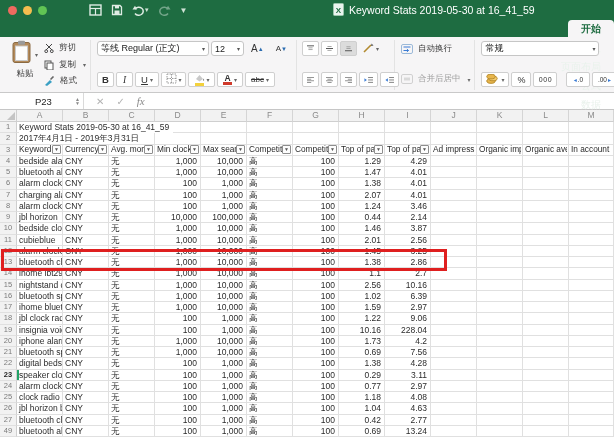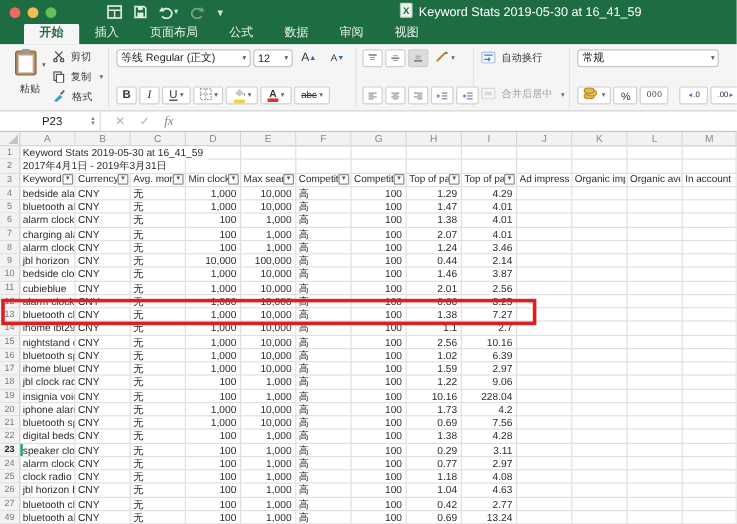--- a/index.html
+++ b/index.html
@@ -10,21 +10,21 @@
   .titlebar { height:20px; background:#1e6c41; display:flex; align-items:center; position:relative; }
   .lights { display:flex; gap:6px; margin-left:8px; }
   .light { width:9px; height:9px; border-radius:50%; }
   .light.red { background:#ee6a5f; } .light.yellow { background:#f5bd4f; } .light.green { background:#61c454; }
   .qa { display:flex; align-items:center; gap:9px; margin-left:42px; }
   .qa svg { display:block; }
   .qa .caret { color:#cfe3d6; font-size:7px; }
   .wintitle { position:absolute; left:333px; top:0; height:20px; display:flex; align-items:center; gap:5px; color:#fff; font-size:10.5px; white-space:nowrap; }
 
   
-  .tabrow { height:17px; background:#1e6c41; display:flex; align-items:flex-end; padding-left:20px; gap:0; }
+  .tabrow { height:17px; background:#1e6c41; display:flex; align-items:flex-end; padding-left:8px; gap:0;flex-direction:column; }
   .tab { color:#e9f2ec; font-size:10px; padding:2px 13px 3px 13px; white-space:nowrap; }
   .tab.active { background:#f6f5f6; color:#1e6c41; border-radius:4px 4px 0 0; font-weight:bold; }
 
   
   .ribbon { height:56px; background:#f6f5f6; border-bottom:1px solid #c9c9c9; display:flex; padding:3px 2px 2px 4px; }
   .rgroup { border-right:1px solid #e3e3e3; padding:0 4px; display:flex; }
   .rcol { display:flex; flex-direction:column; justify-content:space-between; }
   .rlabel { font-size:8.5px; color:#3c3c3c; white-space:nowrap; }
   .gray { color:#9b9b9b; }
   .mini-caret { font-size:6px; color:#666; margin-left:2px; }
@@ -612,38 +612,38 @@
       </div>
       <div class="row">
         <span class="rn">12</span>
         <span class="cell">alarm clock</span>
         <span class="cell">CNY</span>
         <span class="cell">无</span>
         <span class="cell num">1,000</span>
         <span class="cell num">10,000</span>
         <span class="cell">高</span>
         <span class="cell num">100</span>
-        <span class="cell num">0.66</span>
+        <span class="cell num">1.45</span>
         <span class="cell num">3.25</span>
         <span class="cell"></span>
         <span class="cell"></span>
         <span class="cell"></span>
         <span class="cell m"></span>
       </div>
       <div class="row">
         <span class="rn">13</span>
         <span class="cell">bluetooth cl</span>
         <span class="cell">CNY</span>
         <span class="cell">无</span>
         <span class="cell num">1,000</span>
         <span class="cell num">10,000</span>
         <span class="cell">高</span>
         <span class="cell num">100</span>
         <span class="cell num">1.38</span>
-        <span class="cell num">7.27</span>
+        <span class="cell num">2.86</span>
         <span class="cell"></span>
         <span class="cell"></span>
         <span class="cell"></span>
         <span class="cell m"></span>
       </div>
       <div class="row">
         <span class="rn">14</span>
         <span class="cell">ihome ibt29</span>
         <span class="cell">CNY</span>
         <span class="cell">无</span>

